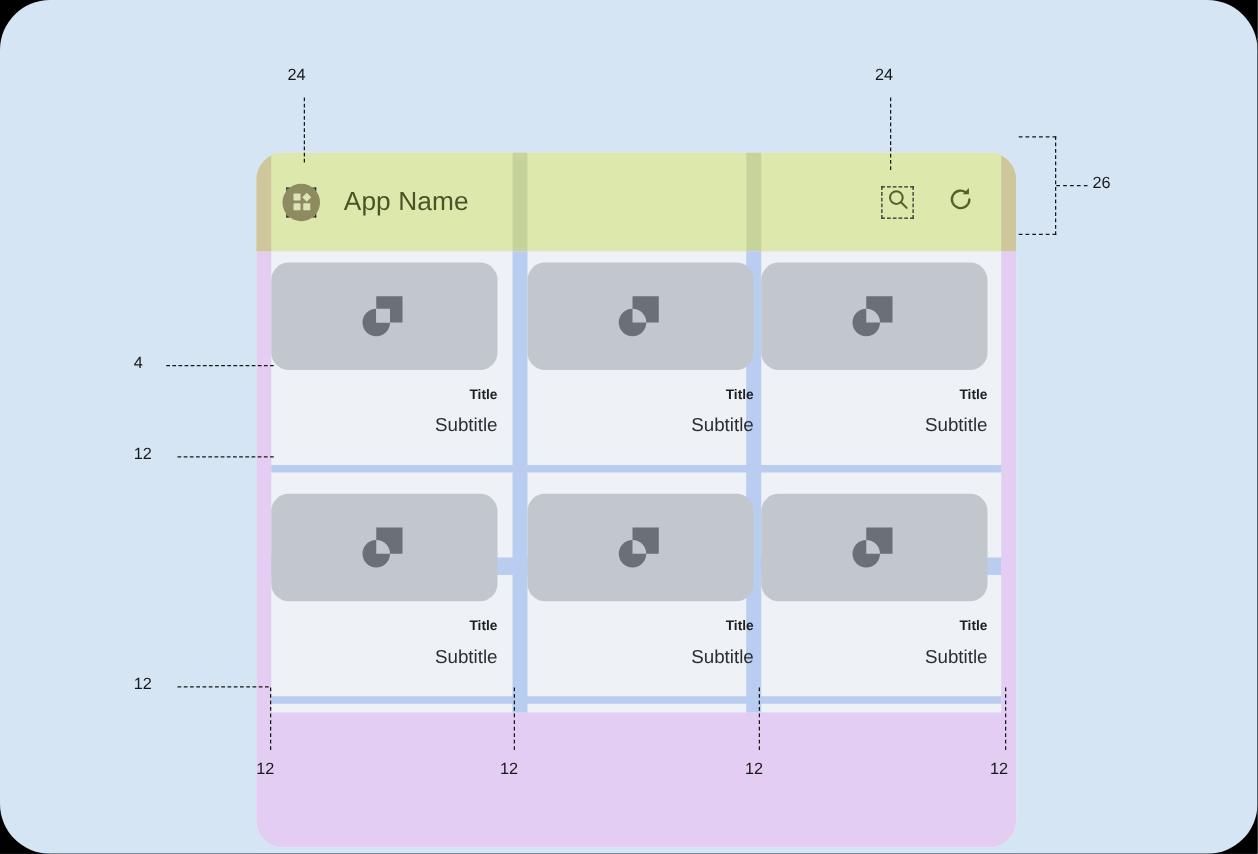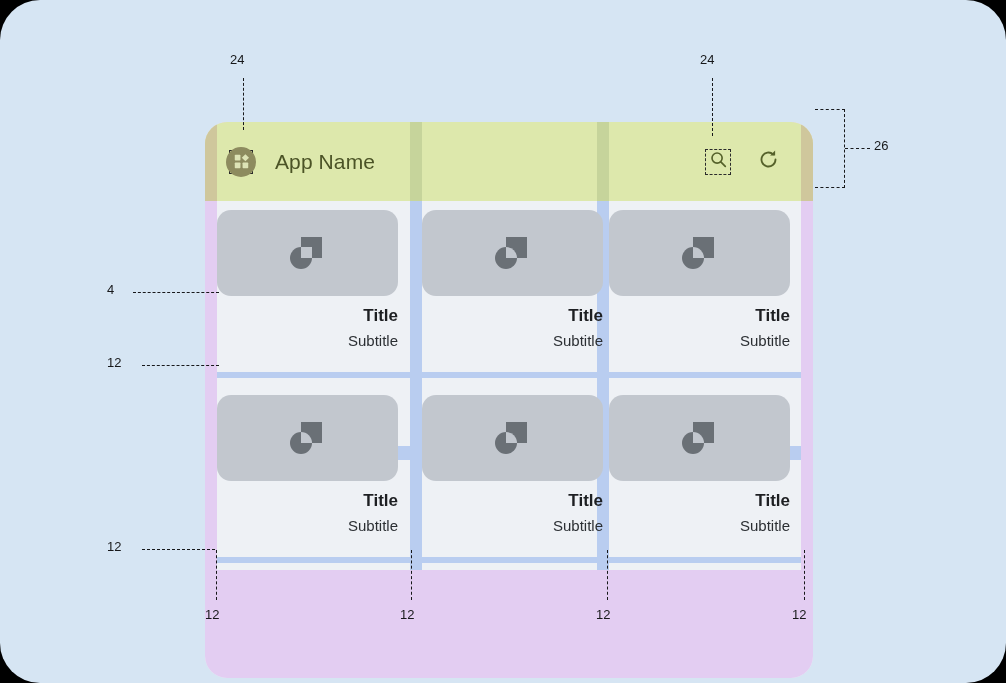--- a/index.html
+++ b/index.html
@@ -138,21 +138,21 @@
     width: 181px; height: 86px;
     background: #c2c7ce;
     border-radius: 14px;
     display: flex; align-items: center; justify-content: center;
   }
   .card-text {
     margin-top: 10px;
     padding-left: 2px;
   }
   .card-title {
-    font-size: 17px;
+    font-size: 11px;
     font-weight: bold;
     color: #1d1f22;
     line-height: 20px;
   }
   .card-subtitle {
     font-size: 15px;
     color: #2b2f33;
     line-height: 20px;
     margin-top: 5px;
   }

